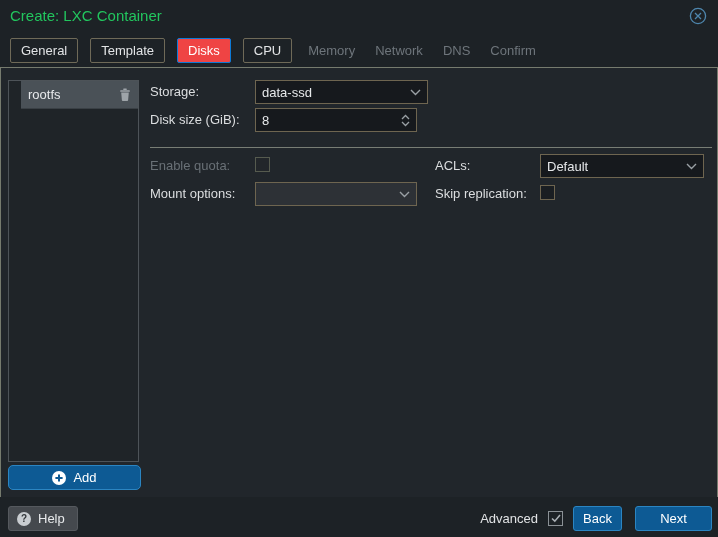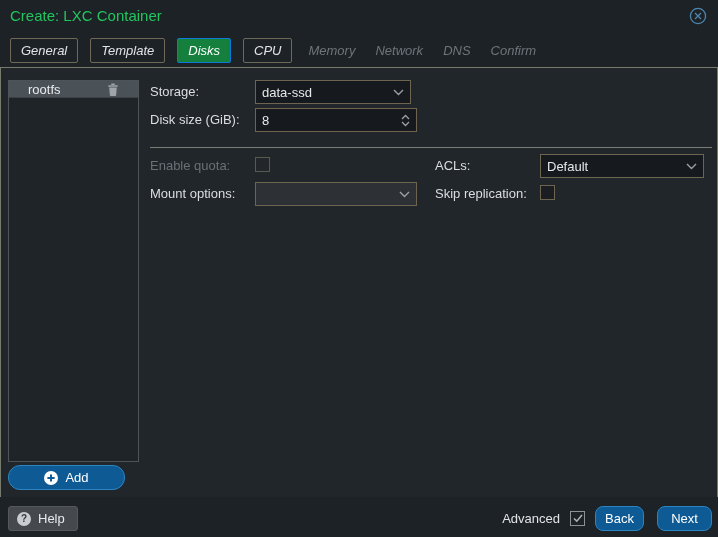--- a/index.html
+++ b/index.html
@@ -11,50 +11,50 @@
   }
   
   .dlg-title{
     position:absolute;left:10px;top:7px;
     font-size:15px;color:#22c55e;
   }
   .close-btn{position:absolute;left:689px;top:7px;width:18px;height:18px;cursor:pointer;}
   
   .tabbar{
     position:absolute;left:10px;top:37px;height:26px;
-    display:flex;align-items:center;gap:12px;font-style:italic;
+    display:flex;align-items:center;gap:12px;
   }
   .tab{
     box-sizing:border-box;
     border:1px solid #6f6a58;border-radius:2px;
     padding:4px 10px;font-size:13px;color:#e2e4e6;
     background:transparent;cursor:pointer;white-space:nowrap;
   }
-  .tab.active{background:#15803d;border-color:#0d7ad6;color:#ffffff;}
+  .tab.active{background:#ef4444;border-color:#0d7ad6;color:#ffffff;}
   .tab.disabled{border:none;color:#6e757b;padding:4px 4px;cursor:default;}
   
   .content{
     position:absolute;left:0;top:67px;width:716px;height:429px;
     border:1px solid #767b6e;background:#21262b;
   }
   
   .list-panel{
     position:absolute;left:7px;top:12px;width:131px;height:382px;
     box-sizing:border-box;border:1px solid #4d5358;background:#1f2428;
   }
   .list-row{
-    height:17px;box-sizing:border-box;
+    height:28px;box-sizing:border-box;
     display:flex;align-items:center;justify-content:space-between;
-    padding:0 19px;font-size:13px;color:#e8eaec;
-    background:#4a5157;border-bottom:1px solid #3a4045;cursor:pointer;
+    padding:0 7px;font-size:13px;color:#e8eaec;
+    background:#4a5157;border-bottom:1px solid #3a4045;cursor:pointer;margin-left:12px;
   }
   .add-btn{
-    position:absolute;left:7px;top:397px;width:117px;height:25px;
+    position:absolute;left:7px;top:397px;width:133px;height:25px;
     box-sizing:border-box;display:flex;align-items:center;justify-content:center;gap:7px;
-    background:#0d5a94;border:1px solid #2b85c2;border-radius:12px;
+    background:#0d5a94;border:1px solid #2b85c2;border-radius:5px;
     color:#ffffff;font-size:13px;cursor:pointer;
   }
   
   .flabel{
     position:absolute;font-size:13px;color:#dcdee0;white-space:nowrap;
   }
   .flabel.disabled{color:#697076;}
   .field{
     position:absolute;box-sizing:border-box;height:24px;
     background:#16191d;border:1px solid #6e6550;
@@ -93,27 +93,27 @@
     position:absolute;right:6px;top:9px;height:25px;
     display:flex;align-items:center;gap:10px;
   }
   .adv-label{font-size:13px;color:#e1e3e5;}
   .adv-check{
     width:15px;height:15px;box-sizing:border-box;
     background:#1d2226;border:1px solid #8b9196;cursor:pointer;
     display:flex;align-items:center;justify-content:center;
   }
   .btn-blue{
-    height:25px;box-sizing:border-box;border-radius:8px;
+    height:25px;box-sizing:border-box;border-radius:3px;
     background:#0d5a94;border:1px solid #2b85c2;color:#ffffff;
     font-size:13px;display:flex;align-items:center;justify-content:center;
     cursor:pointer;
   }
   .btn-back{width:49px;}
-  .btn-next{width:55px;margin-left:3px;}
+  .btn-next{width:77px;margin-left:3px;}
   svg{display:block;}
 </style>
 </head>
 <body>
 
 <div class="stage">
 
   <div class="dlg-title">Create: LXC Container</div>
   <div class="close-btn">
     <svg width="18" height="18" viewBox="0 0 18 18">
@@ -152,21 +152,21 @@
       <span>
         <svg width="14" height="14" viewBox="0 0 14 14">
           <circle cx="7" cy="7" r="7" fill="#ffffff"></circle>
           <path d="M7 3.4 V10.6 M3.4 7 H10.6" stroke="#0d5a94" stroke-width="2"></path>
         </svg>
       </span>
       <span>Add</span>
     </div>
 
     <div class="flabel" style="left:149px;top:16px;">Storage:</div>
-    <div class="field" style="left:254px;top:12px;width:156px;">
+    <div class="field" style="left:254px;top:12px;width:173px;">
       <span class="val">data-ssd</span>
       <span>
         <svg width="11" height="7" viewBox="0 0 11 7">
             <path d="M1 1 L5.5 5.5 L10 1" fill="none" stroke="#9aa0a5" stroke-width="1.4"></path>
           </svg>
       </span>
     </div>
 
     <div class="flabel" style="left:149px;top:44px;">Disk size (GiB):</div>
     <div class="field" style="left:254px;top:40px;width:162px;">

